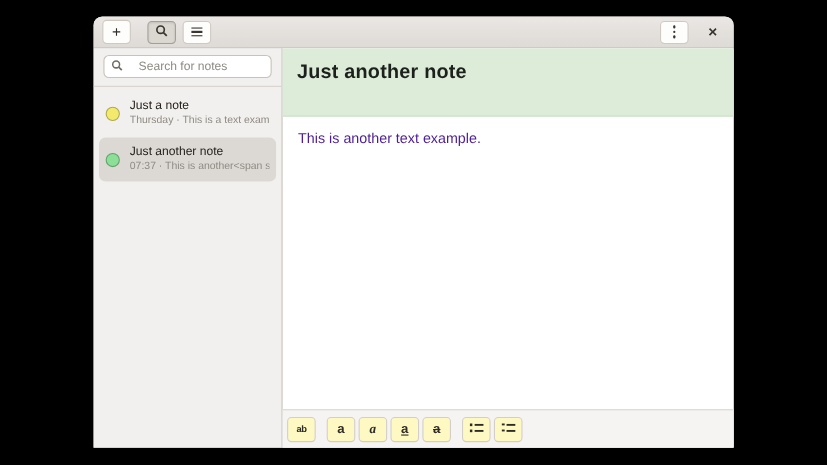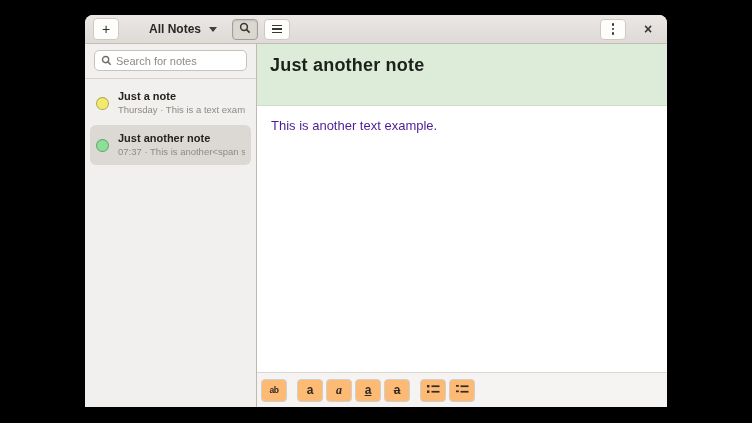--- a/index.html
+++ b/index.html
@@ -37,81 +37,77 @@
   .kebab i { width:2.5px; height:2.5px; background:#37332d; border-radius:50%; }
   .close-btn { margin-right:10px; background:transparent; border:none; font-size:14px;
                font-weight:700; color:#37332d; width:18px; height:18px;
                display:inline-flex; align-items:center; justify-content:center; cursor:pointer; }
 
   
   .content { flex:1; display:flex; min-height:0; }
   .sidebar { width:172px; flex:0 0 172px; background:#f2f0ee;
              border-right:1px solid #bfb9b2; display:flex; flex-direction:column; }
   .search-row { padding:6px 9px 7px 9px; border-bottom:1px solid #d7d2cc; }
-  .search-entry { display:flex; align-items:center; gap:4px; height:21px;
+  .search-entry { display:flex; align-items:center; gap:14px; height:21px;
                   background:#fff; border:1px solid #c8c2bb; border-radius:5px;
                   padding:0 6px; }
   .search-entry input { border:none; outline:none; width:100%; font-size:11px;
                         color:#3a3733; background:transparent;
                         font-family:"Liberation Sans","DejaVu Sans",sans-serif; }
   .search-entry input::placeholder { color:#8e8b85; }
 
   .note-list { padding:4px 5px; display:flex; flex-direction:column; gap:2px; }
   .note-item { display:flex; align-items:center; gap:9px; padding:7px 6px;
                border-radius:6px; cursor:pointer; }
   .note-item.selected { background:#dcd9d4; }
   .dot { width:13px; height:13px; border-radius:50%; flex:0 0 13px;
          border:1px solid rgba(0,0,0,.28); }
   .dot-yellow { background:#f3ea6d; }
   .dot-green  { background:#8bdf97; }
   .note-text { min-width:0; }
-  .note-title { font-size:11px; font-weight:700; color:#26221d; line-height:1.25; }
+  .note-title { font-size:11px; font-weight:400; color:#26221d; line-height:1.25; }
   .note-meta { font-size:9.5px; color:#8e8a84; line-height:1.3; white-space:nowrap;
                overflow:hidden; max-width:128px; }
 
   .main { flex:1; display:flex; flex-direction:column; background:#fff; min-width:0; }
   .note-header { flex:0 0 62px; background:#dcecd8; border-bottom:1px solid #cbdfc6;
                  padding:11px 12px 0 13px; }
   .note-header h1 { font-size:18px; font-weight:800; color:#1d211c; letter-spacing:.2px; }
   .meta-row { display:flex; align-items:center; gap:5px; margin-top:3px;
               font-size:11px; color:#8c9489; }
   .book-icon { width:11px; height:12px; border:1.5px solid #707a6e; border-radius:2px;
                background:#eef3ea; position:relative; display:inline-block; }
   .book-icon::after { content:""; position:absolute; left:2px; top:0; bottom:0;
                       width:1.5px; background:#707a6e; }
   .note-body { flex:1; padding:12px 14px; font-size:13px; color:#4c1d95; }
 
   
   .format-bar { flex:0 0 35px; background:#f5f4f2; border-top:1px solid #dad6d0;
                 display:flex; align-items:center; padding-left:4px; gap:10px; }
   .group { display:flex; gap:3px; }
-  .fbtn { width:26px; height:23px; background:#fdba74; border:1px solid #d3cec7;
+  .fbtn { width:26px; height:23px; background:#fef9c3; border:1px solid #d3cec7;
           border-radius:4px; display:inline-flex; align-items:center;
           justify-content:center; color:#2e2a25; cursor:pointer; }
   .g-ab { font-size:8.5px; font-weight:800; letter-spacing:-.5px; }
   .g-bold { font-size:12px; font-weight:800; line-height:1; }
   .g-italic { font-size:12px; font-weight:700; font-style:italic;
               font-family:"Liberation Serif","DejaVu Serif",serif; line-height:1; }
   .g-underline { font-size:12px; font-weight:700; text-decoration:underline; line-height:1; }
   .g-strike { font-size:12px; font-weight:700; text-decoration:line-through; line-height:1; }
 </style>
 </head>
 <body>
 
 <div class="stage">
   <div class="window">
 
     <div class="headerbar">
       <button class="btn plus-btn">
         <span>+</span>
       </button>
-      <button class="filter-btn">
-        <span>All Notes</span>
-        <span class="caret-down"></span>
-      </button>
       <button class="btn small search-toggle active">
         <span>
           <svg width="12" height="12" viewBox="0 0 12 12">
             <circle cx="5" cy="5" r="3.4" fill="none" stroke="#3a3630" stroke-width="1.5"></circle>
             <line x1="7.6" y1="7.6" x2="10.6" y2="10.6" stroke="#3a3630" stroke-width="1.6"></line>
           </svg>
         </span>
       </button>
       <button class="btn small menu-btn">
         <span class="hamburger">

